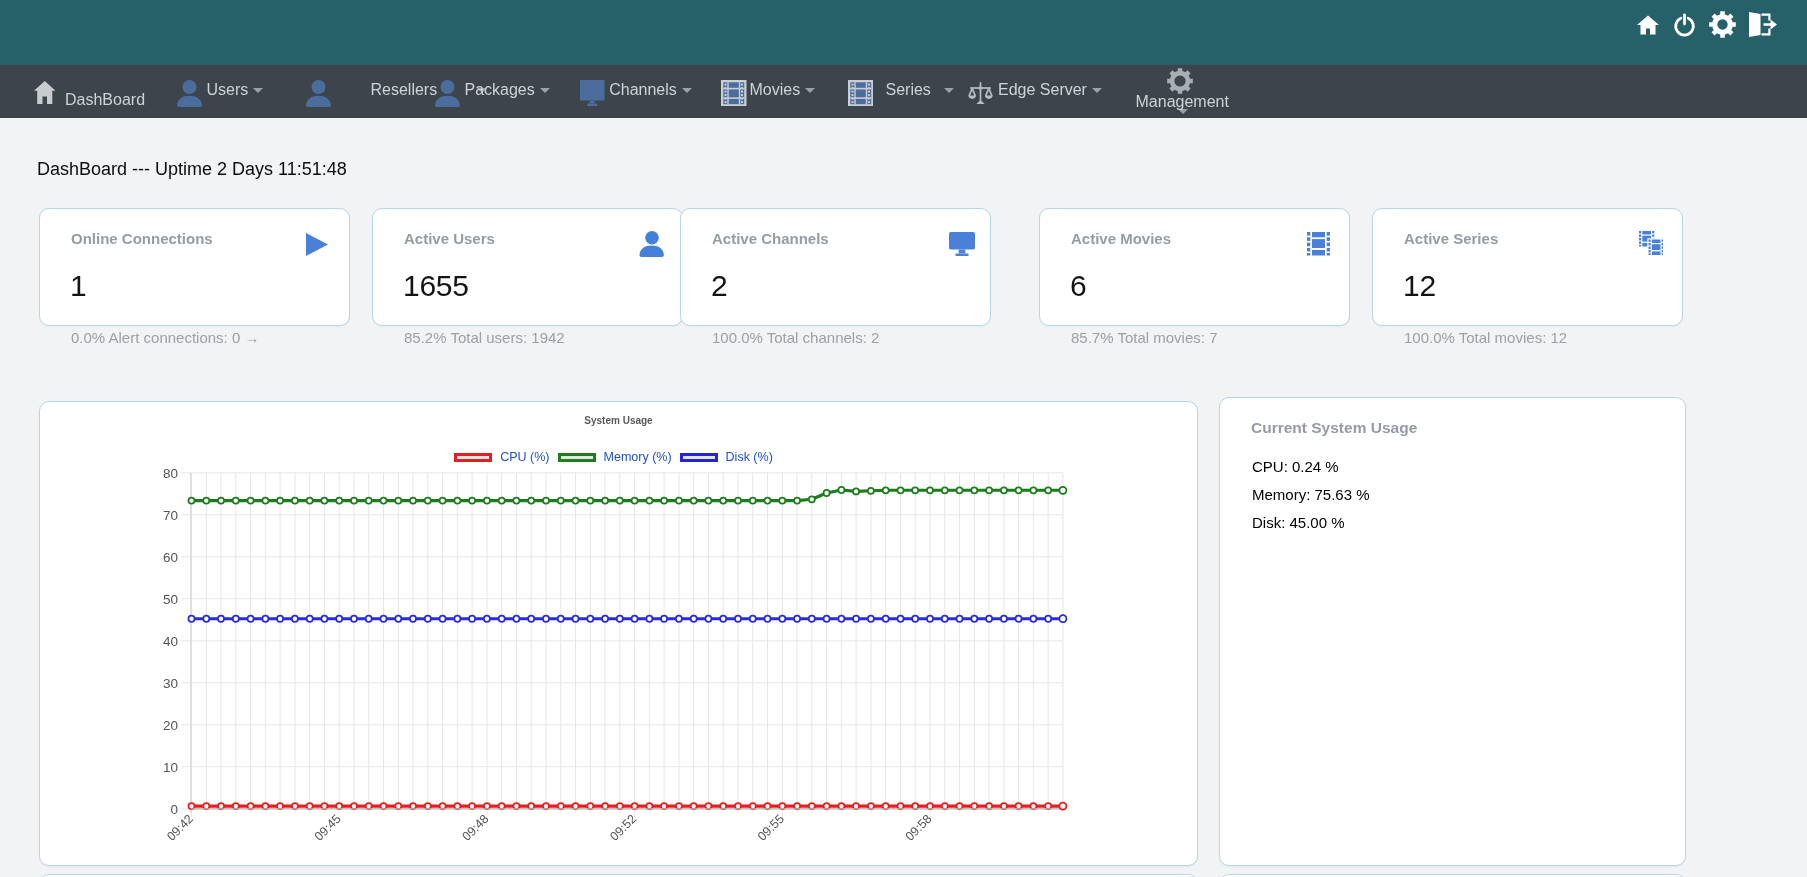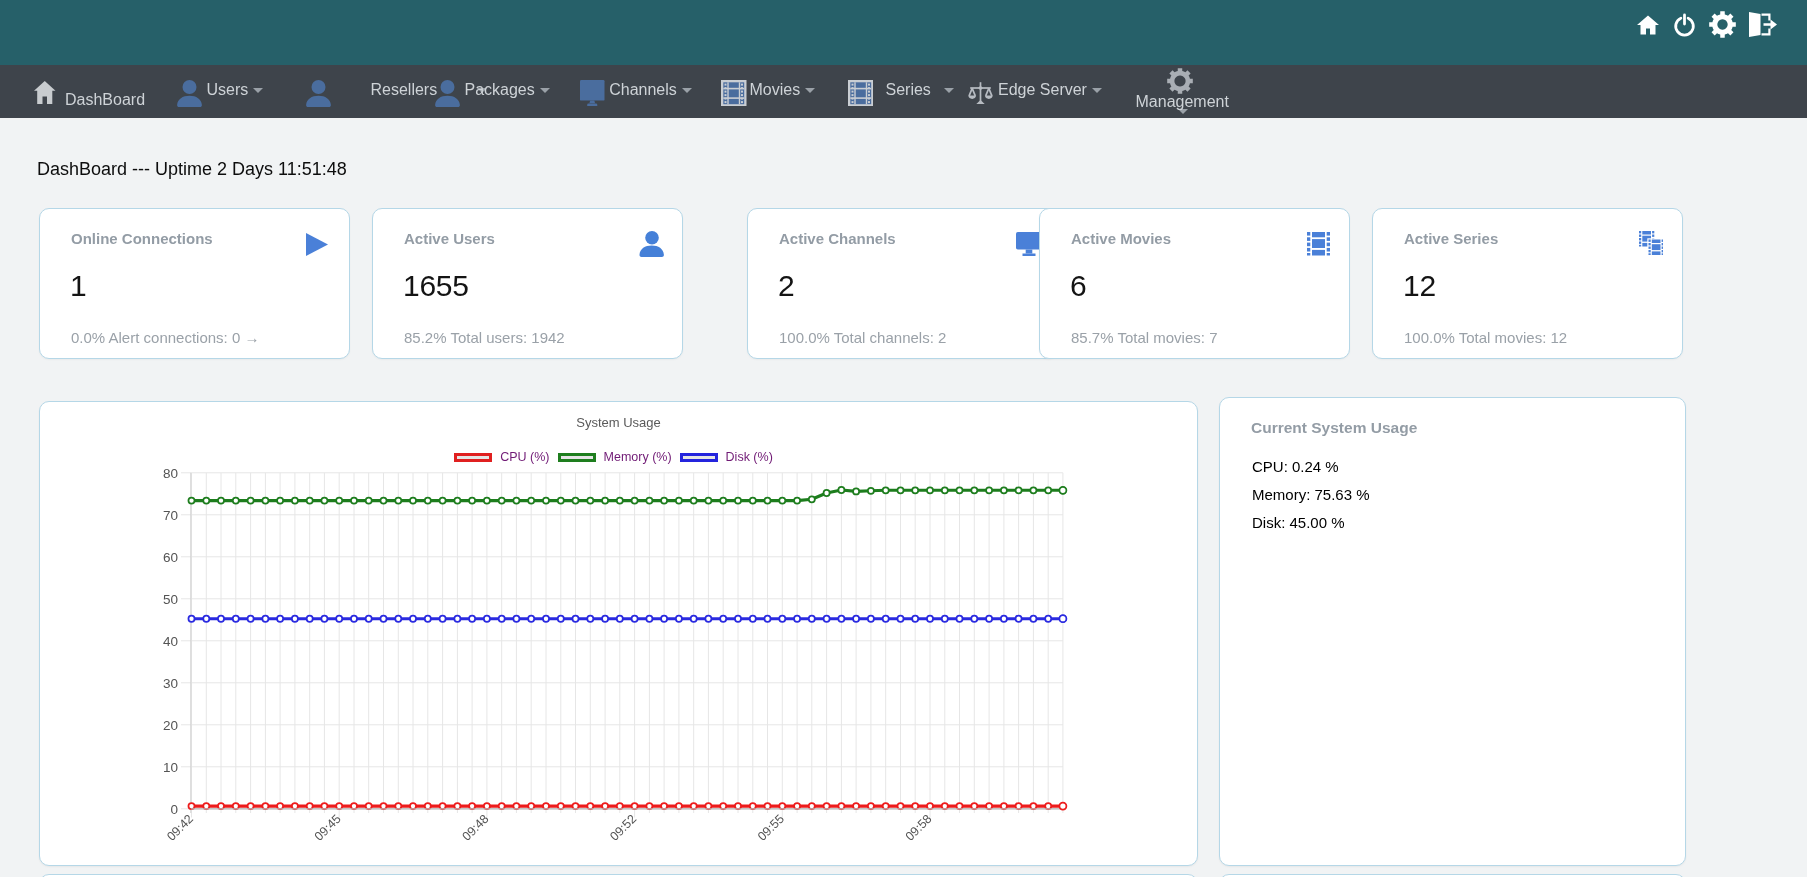--- a/index.html
+++ b/index.html
@@ -8,30 +8,30 @@
   font-family:"Liberation Sans", sans-serif; }
 .topbar { position:absolute; left:0; top:0; width:1807px; height:65px; background:#266069; }
 .topbar h1 { position:absolute; left:38px; top:6px; color:#fff; font-size:31px; font-weight:400; letter-spacing:0.6px; }
 .topicons { position:absolute; right:30px; top:11px; display:flex; gap:13px; align-items:center; }
 .nav { position:absolute; left:0; top:65px; width:1807px; height:53px; background:#3e444b; }
 .navitem { position:absolute; top:0; height:53px; display:flex; align-items:center; color:#ced3d7; font-size:16px; }
 .navitem .txt { margin-left:5px; position:relative; top:-1.5px; }
 .nico { margin-top:3px; }
 .caret { width:0; height:0; border-left:5px solid transparent; border-right:5px solid transparent; border-top:5.7px solid #9aa1a8; margin-left:5px; margin-top:-3px; }
 .heading { position:absolute; left:37px; top:159px; font-size:18px; color:#0d0d0d; }
-.card { position:absolute; top:208px; width:311px; height:151px; background:#fff;
+.card { position:absolute; top:208px; width:311px; height:118px; background:#fff;
   border:1px solid #b5d7e7; border-radius:10px; box-shadow:0 1px 2px rgba(0,0,0,0.04); }
 .card .title { position:absolute; left:31px; top:21px; font-size:15px; font-weight:bold; color:#939ca5; }
 .card .icon { position:absolute; right:24px; top:21px; width:26px; height:28px; display:flex; align-items:center; justify-content:center; }
 .card .num { position:absolute; left:30px; top:62px; font-size:30px; line-height:30px; letter-spacing:-0.3px; color:#141414; }
 .card .sub { position:absolute; left:31px; top:120px; font-size:15px; color:#9aa1a8; }
 .panel { position:absolute; background:#fff; border:1px solid #b5d7e7; border-radius:10px; box-shadow:0 1px 2px rgba(0,0,0,0.05); }
 #chartcard { left:39px; top:401px; width:1159px; height:465px; }
-#chartcard .ctitle { position:absolute; top:13px; left:0; width:100%; text-align:center; font-size:13px; font-weight:normal; color:#5a5a5a; }
-.legend { position:absolute; top:48px; left:-5px; width:100%; display:flex; justify-content:center; align-items:center; font-size:12.5px; color:#701a75; }
+#chartcard .ctitle { position:absolute; top:13px; left:0; width:100%; text-align:center; font-size:10px; font-weight:bold; color:#5a5a5a; }
+.legend { position:absolute; top:48px; left:-5px; width:100%; display:flex; justify-content:center; align-items:center; font-size:12.5px; color:#1d4ed8; }
 .lbox { width:38px; height:9px; background:#e5e5e5; border-style:solid; border-width:3px; margin-right:8px; }
 .lgap { width:8px; }
 #rightcard { left:1219px; top:397px; width:467px; height:469px; }
 #rightcard .ctitle { position:absolute; left:31px; top:21px; font-size:15.5px; font-weight:bold; color:#939ca5; }
 #rightcard .line { position:absolute; left:32px; font-size:15px; color:#000000;margin-top:8px; }
 .sliver { position:absolute; top:874px; height:20px; background:#fff; border:1px solid #b5d7e7; border-radius:10px; }
 svg text { font-family:"Liberation Sans", sans-serif; }
 </style>
 </head>
 <body>
@@ -193,21 +193,21 @@
   <div class="title">Active Users</div>
   <div class="icon" style="right:18px;top:21px;">
       <svg width="25" height="26" viewBox="0 0 25 26">
         <circle cx="13" cy="6.8" r="6.8" fill="#4580d8"></circle>
         <path fill="#4580d8" d="M2.5 26 c-1.2 0-2.1-1-2-2.2 C1 17.8 6 14.6 12.7 14.6 s11.7 3.2 12.2 9.2 c.1 1.2-.8 2.2-2 2.2 z"></path>
       </svg>
     </div>
   <div class="num">1655</div>
   <div class="sub">85.2% Total users: 1942</div>
 </div>
-<div class="card" style="left:747px;">
+<div class="card" style="left:680px;">
   <div class="title">Active Channels</div>
   <div class="icon" style="right:15px;top:21px;">
       <svg width="26" height="24" viewBox="0 0 26 24">
         <rect x="0" y="0" width="26" height="17.5" rx="1.8" fill="#4a80d8"></rect>
         <rect x="9.7" y="17.5" width="6.6" height="4" fill="#4a80d8"></rect>
         <rect x="6.5" y="21.5" width="13" height="2.5" fill="#4a80d8"></rect>
       </svg>
     </div>
   <div class="num">2</div>
   <div class="sub">100.0% Total channels: 2</div>

